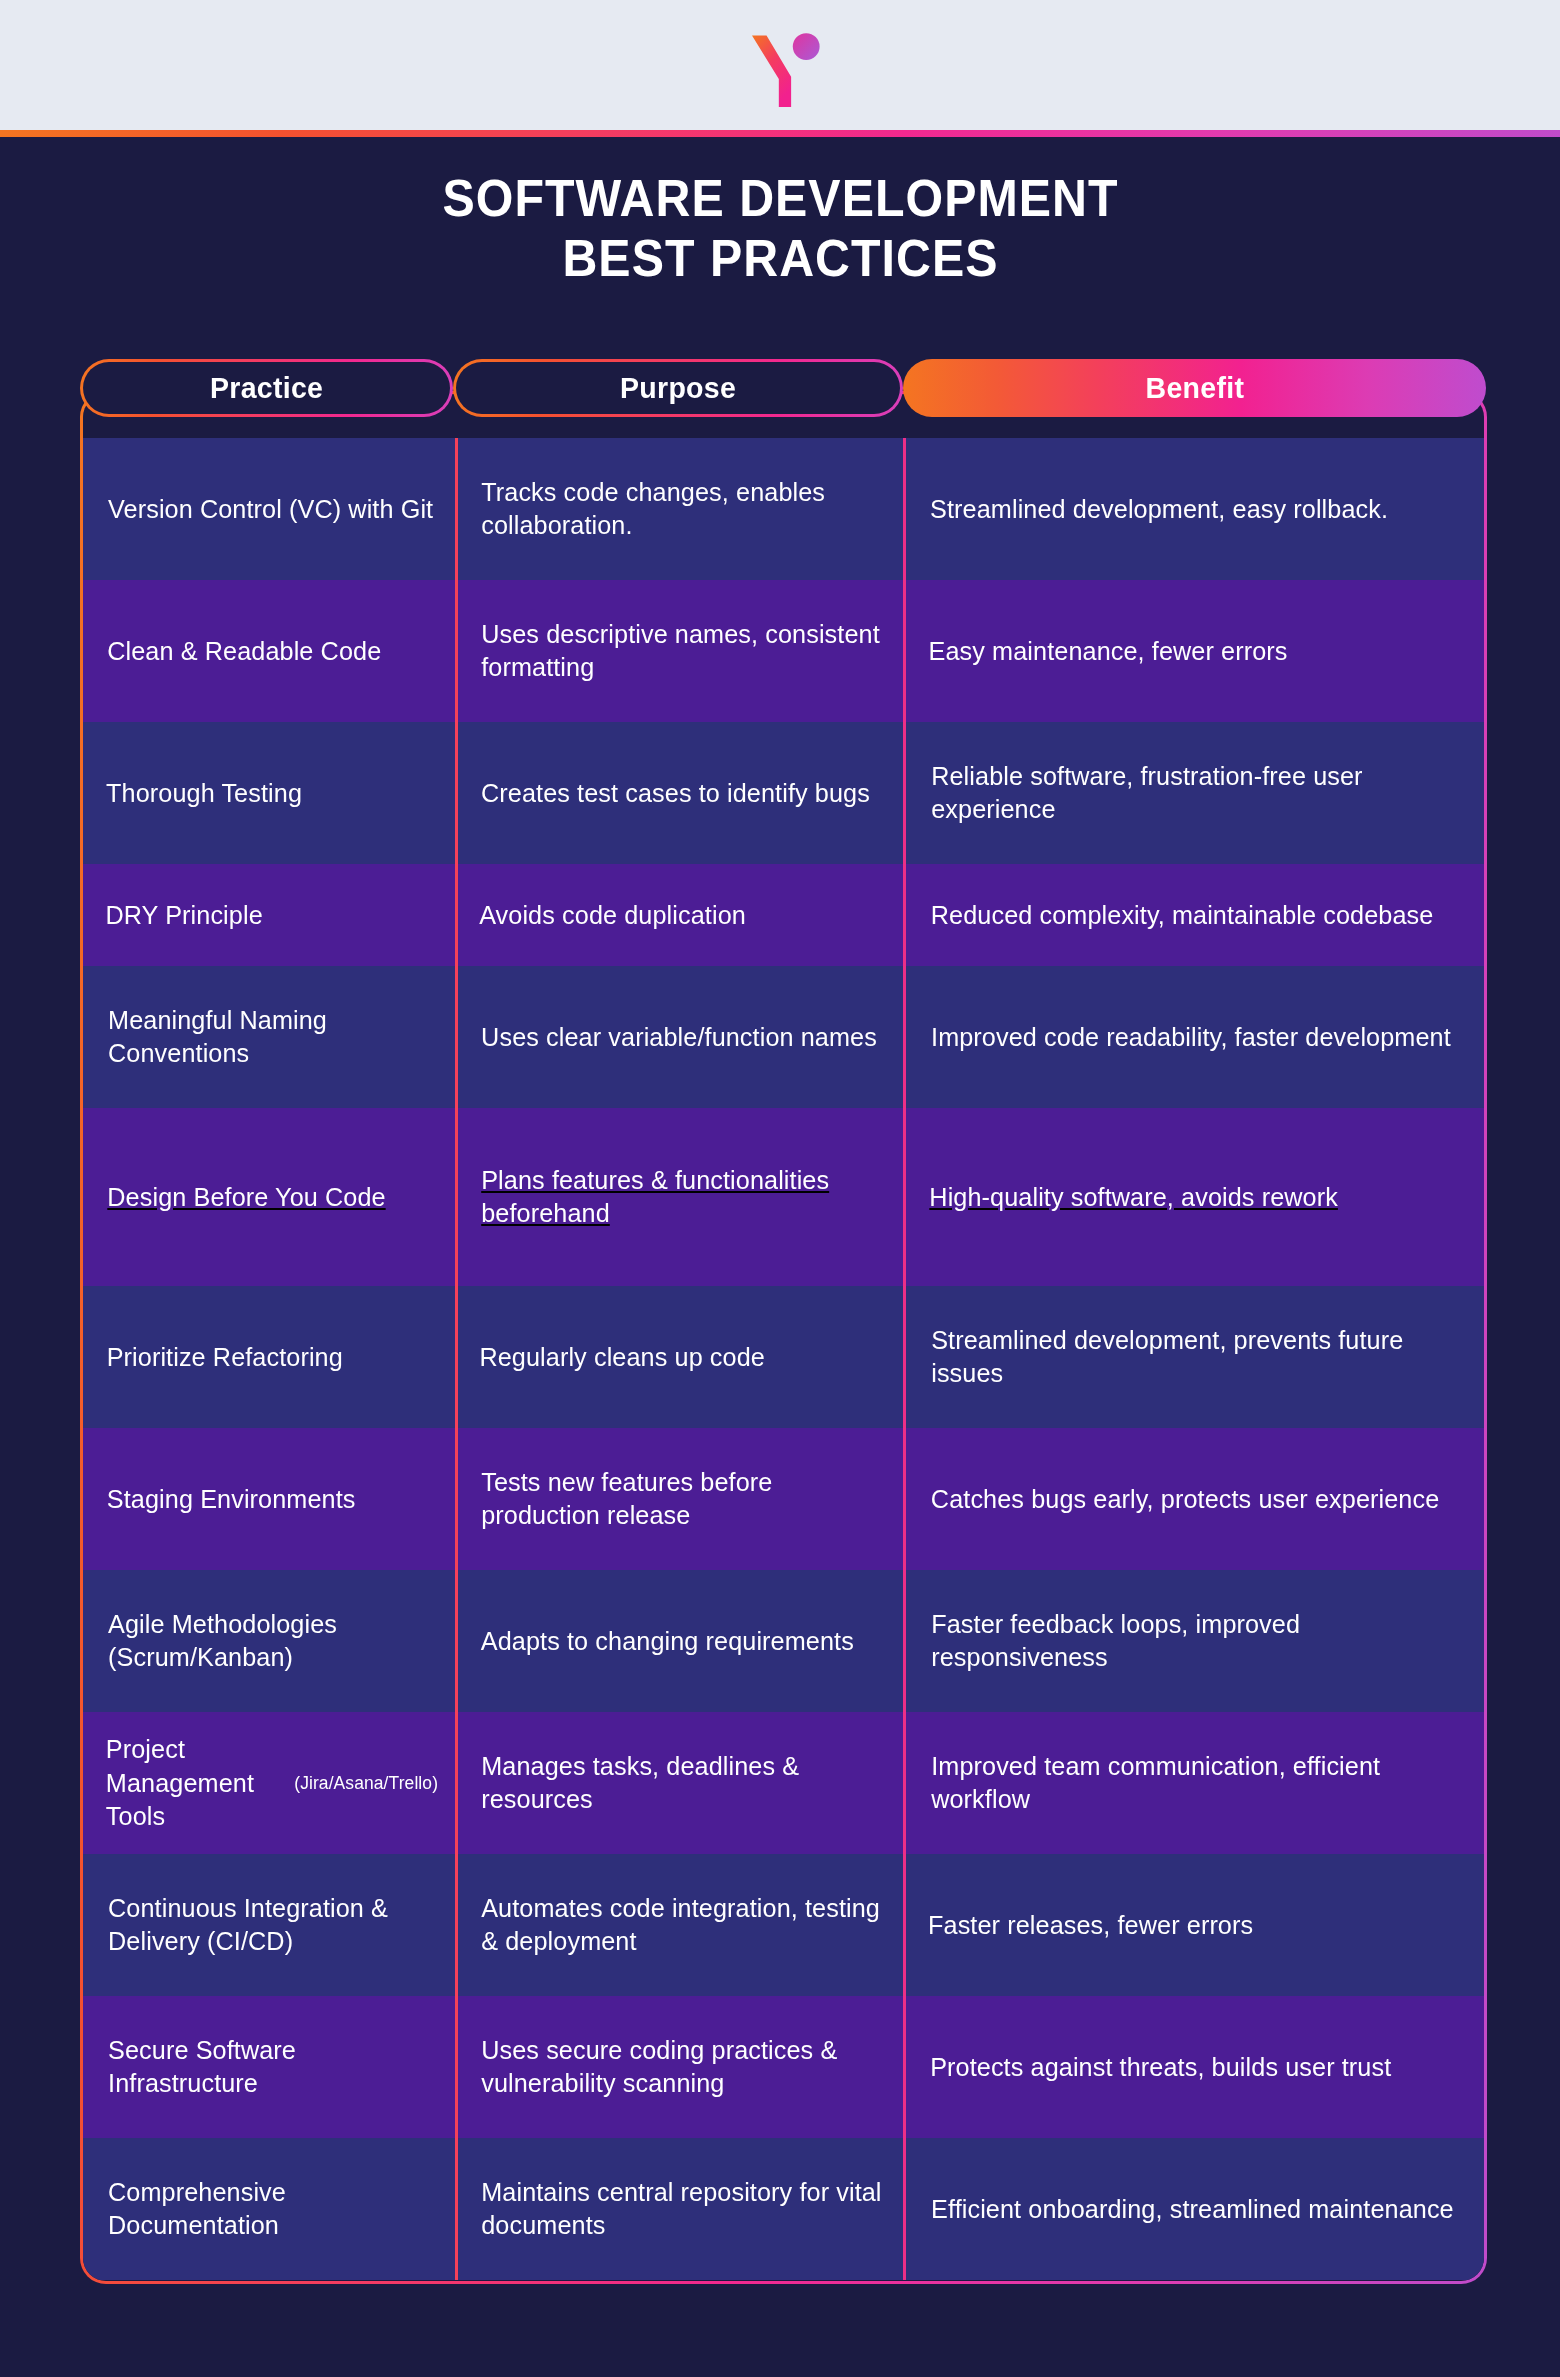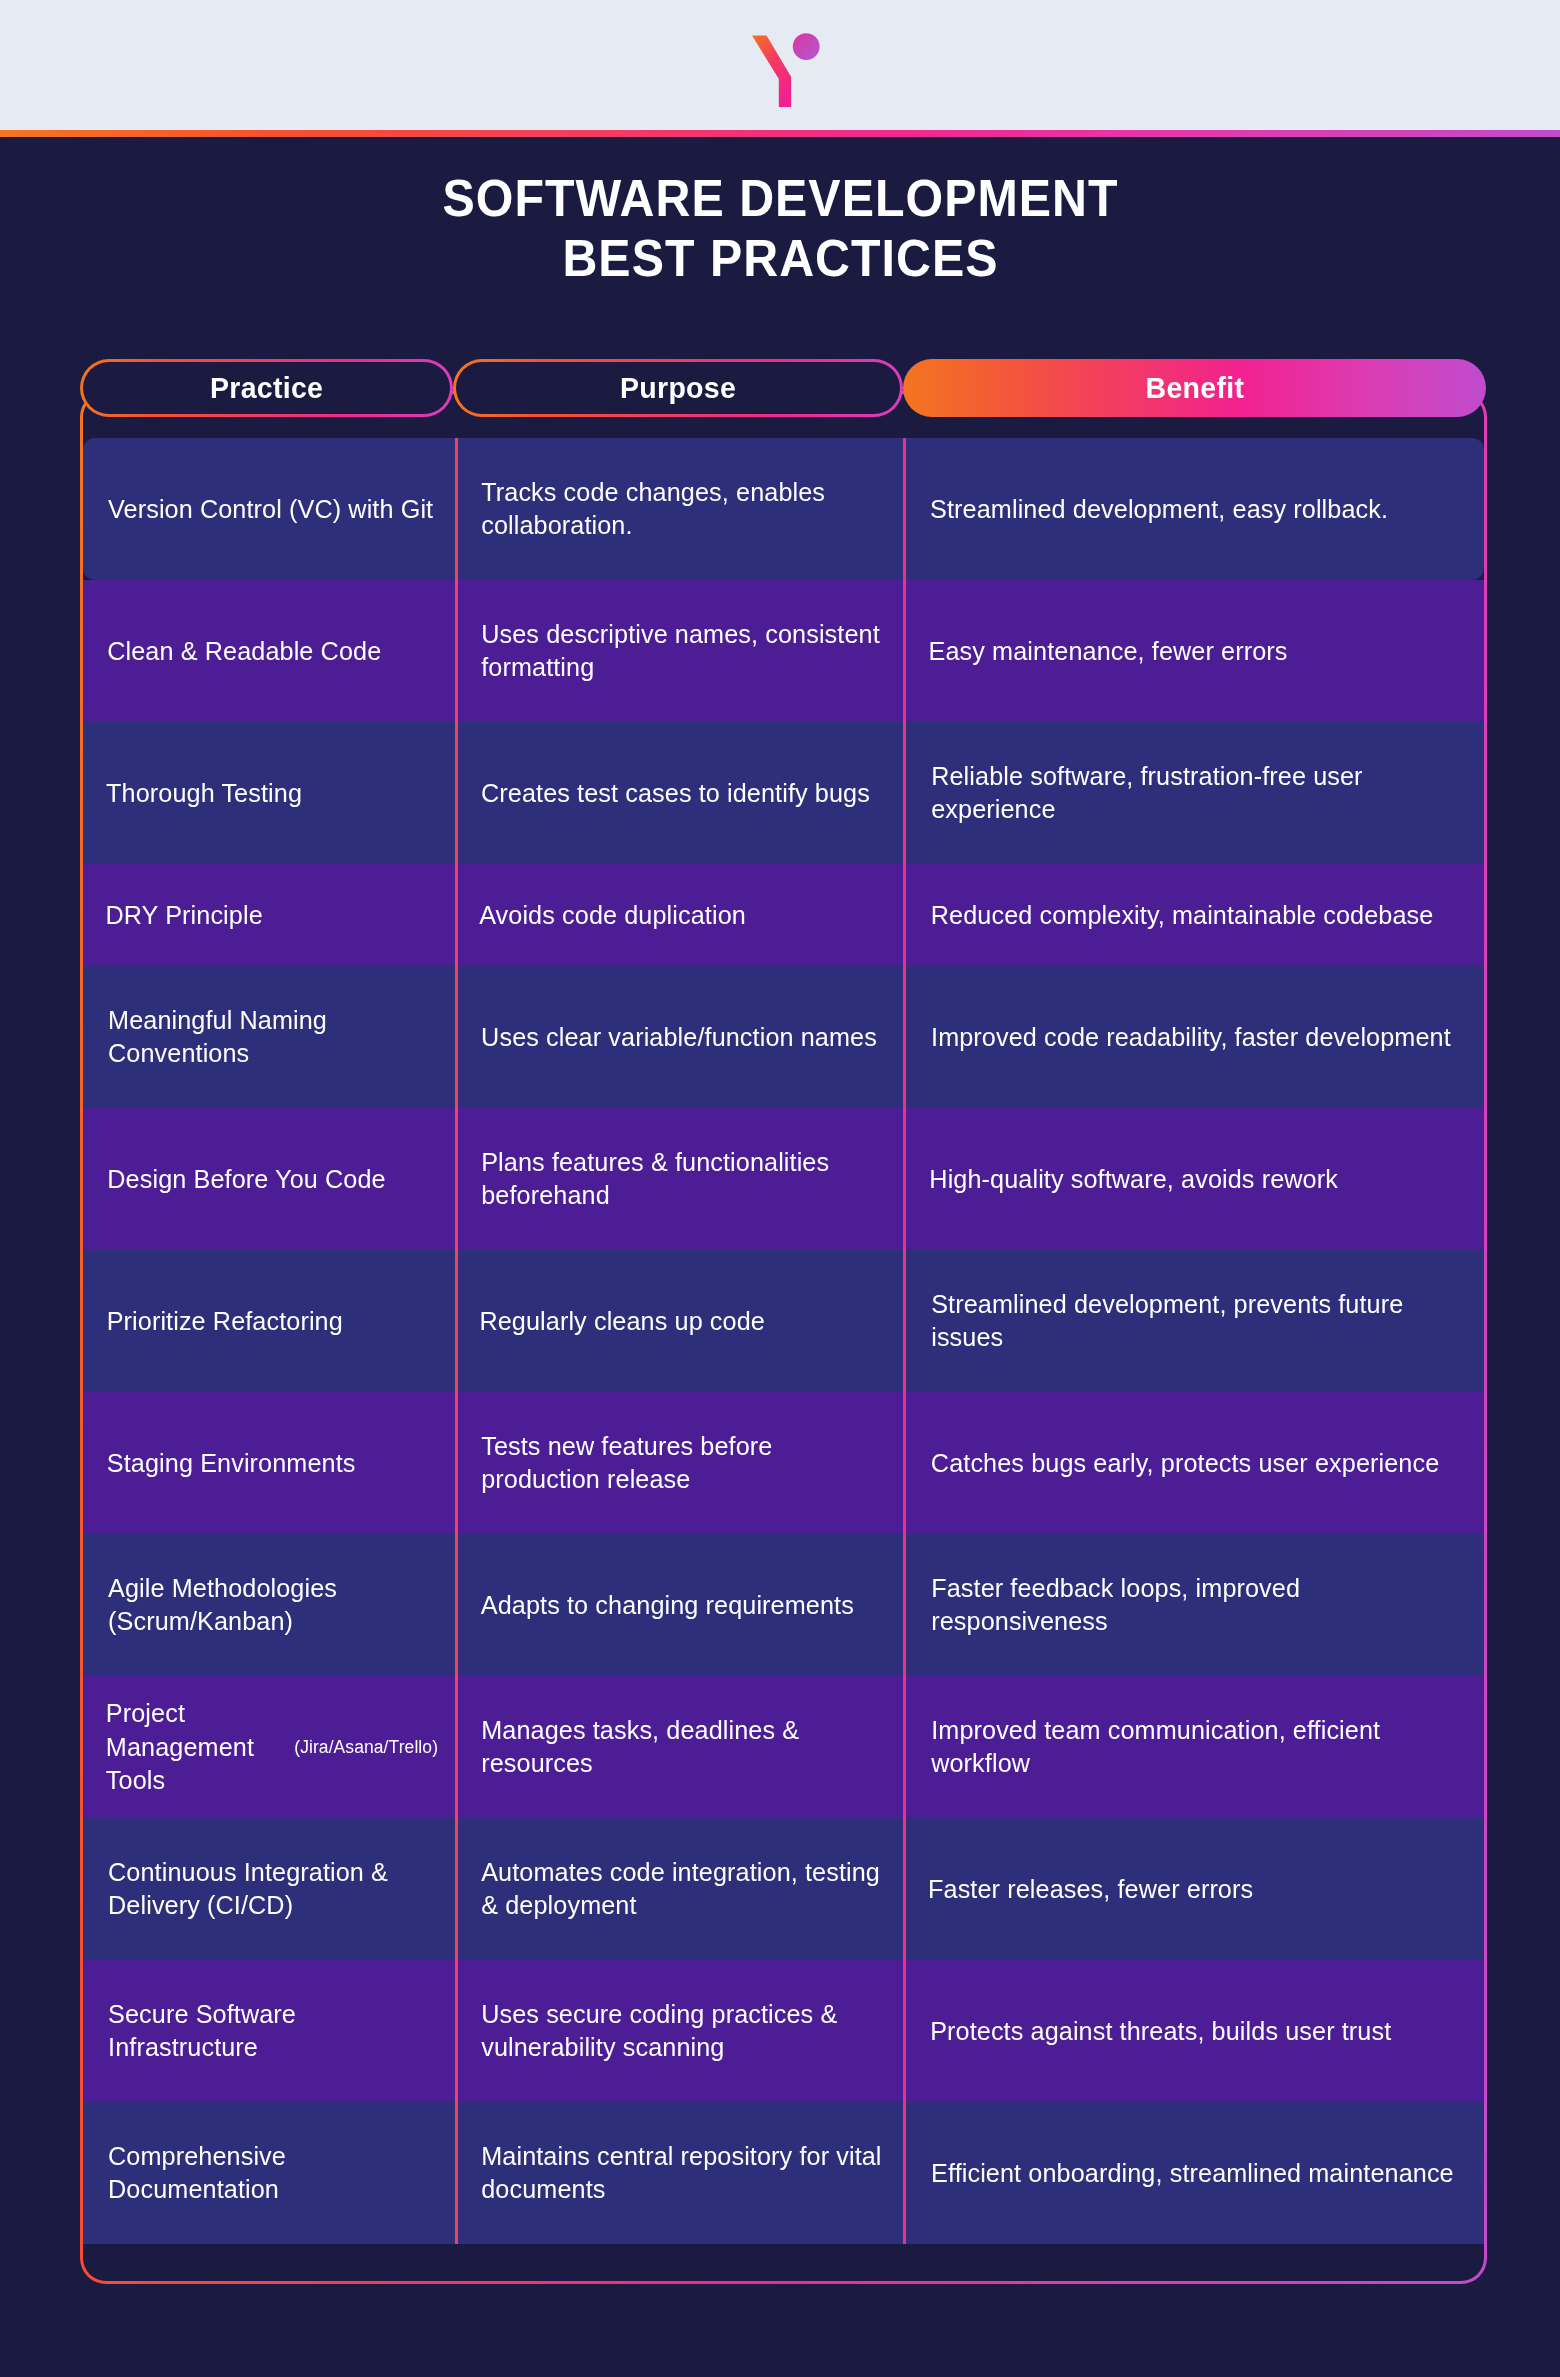--- a/index.html
+++ b/index.html
@@ -206,21 +206,21 @@
 <div class="title-wrap">
   <div class="title-line">SOFTWARE DEVELOPMENT</div>
   <div class="title-line">BEST PRACTICES</div>
 </div>
 
 <div class="table-shell">
 
   <div class="table-frame">
     <div class="table-inner">
       <div class="body-rows" id="rows-host">
-          <div class="row light" style="height: 142px; border-radius: 12px;">
+          <div class="row light" style="height: 142px;">
             <div class="cell c-practice">
               <span>Version Control (VC) with Git</span>
             </div>
             <div class="cell c-purpose">
               <span>Tracks code changes, enables collaboration.</span>
             </div>
             <div class="cell c-benefit">
               <span>Streamlined development, easy rollback.</span>
             </div>
           </div>
@@ -261,21 +261,21 @@
             <div class="cell c-practice">
               <span>Meaningful Naming Conventions</span>
             </div>
             <div class="cell c-purpose">
               <span>Uses clear variable/function names</span>
             </div>
             <div class="cell c-benefit">
               <span>Improved code readability, faster development</span>
             </div>
           </div>
-          <div class="row dark" style="height: 142px;">
+          <div class="row dark" style="height: 178px; text-decoration: underline;">
             <div class="cell c-practice">
               <span>Design Before You Code</span>
             </div>
             <div class="cell c-purpose">
               <span>Plans features &amp; functionalities beforehand</span>
             </div>
             <div class="cell c-benefit">
               <span>High-quality software, avoids rework</span>
             </div>
           </div>

